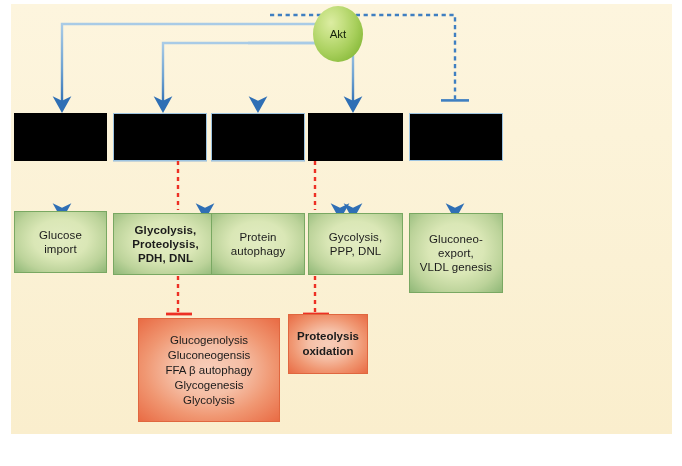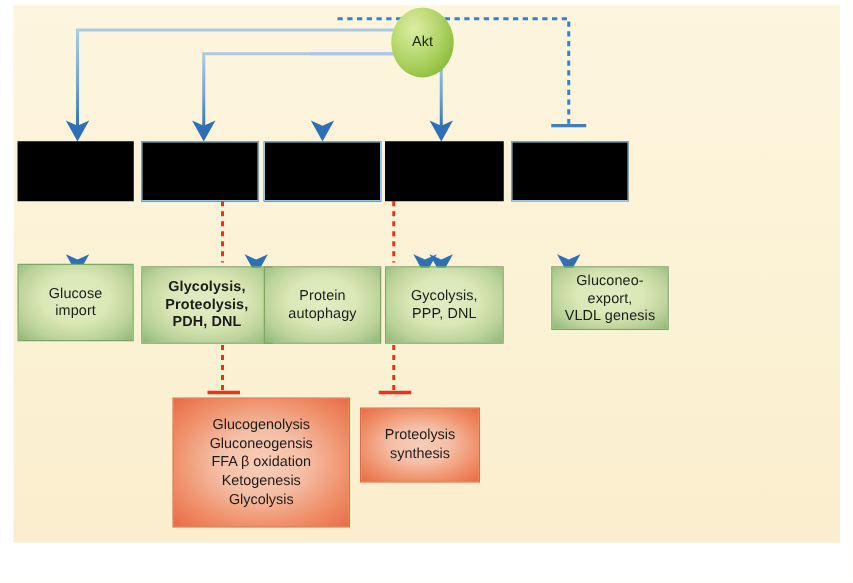--- a/index.html
+++ b/index.html
@@ -185,38 +185,38 @@
     </span>
   </div>
 
   <div class="node greenbox" style="left:308px;top:213px;width:95px;height:62px;text-align:center;">
     <span class="lbl">
       <span>Gycolysis,</span><br>
       <span>PPP, DNL</span>
     </span>
   </div>
 
-  <div class="node greenbox" style="left:409px;top:213px;width:94px;height:51px;margin-left:32px;">
+  <div class="node greenbox" style="left:409px;top:213px;width:94px;height:80px;">
     <span class="lbl">
       <span>Gluconeo-</span><br>
       <span>export,</span><br>
       <span>VLDL genesis</span>
     </span>
   </div>
 
   <div class="node redbox" style="left:138px;top:318px;width:142px;height:104px;">
     <span class="lbl">
       <span>Glucogenolysis</span><br>
       <span>Gluconeogensis</span><br>
-      <span>FFA β oxidation</span><br>
-      <span>Ketogenesis</span><br>
+      <span>FFA β autophagy</span><br>
+      <span>Glycogenesis</span><br>
       <span>Glycolysis</span>
     </span>
   </div>
 
-  <div class="node redbox" style="left:288px;top:326px;width:96px;height:60px;">
+  <div class="node redbox" style="left:288px;top:314px;width:80px;height:60px;font-weight:bold;">
     <span class="lbl">
       <span>Proteolysis</span><br>
-      <span>synthesis</span>
+      <span>oxidation</span>
     </span>
   </div>
 
 </div>
 
 </body></html>

